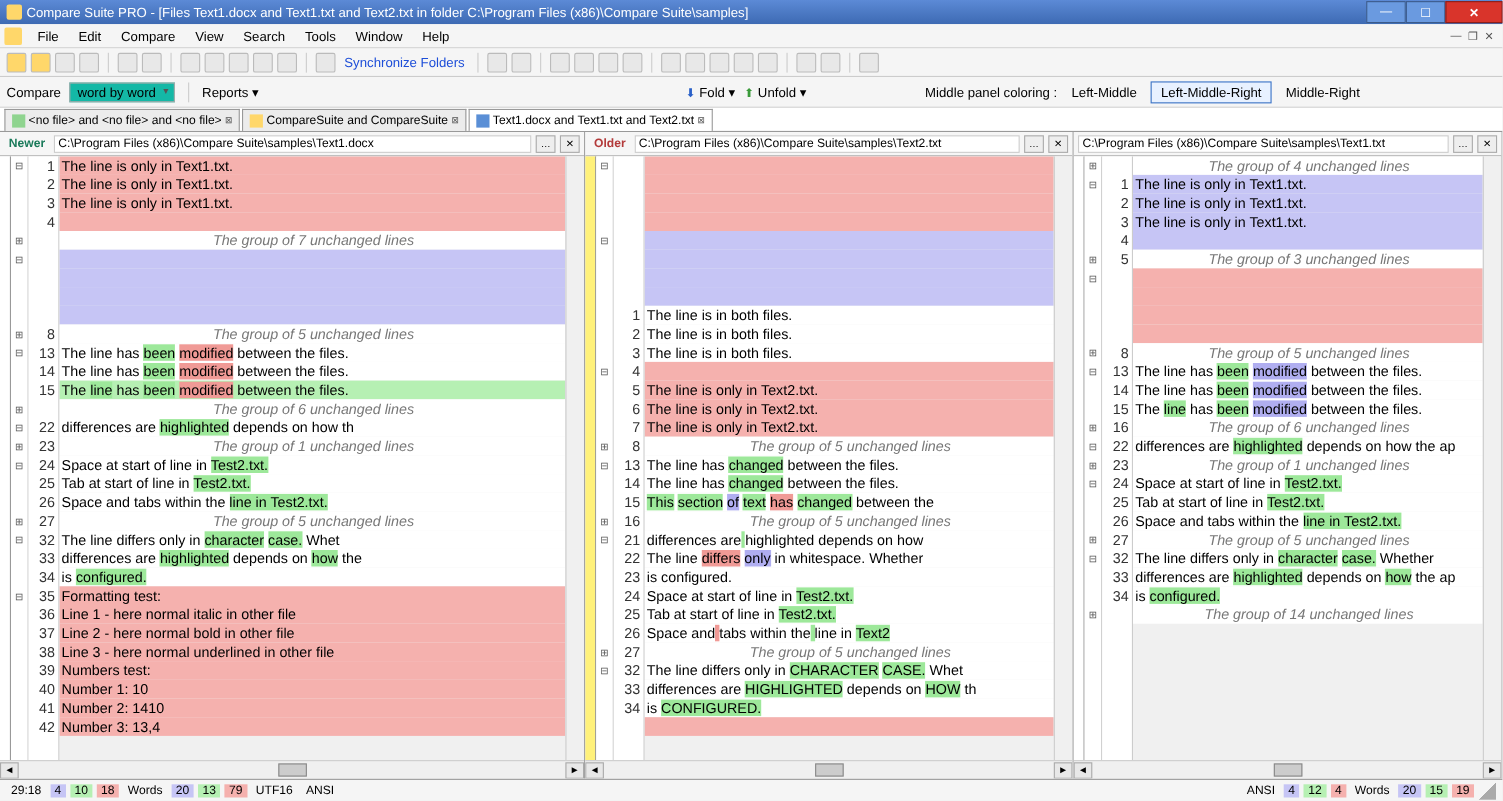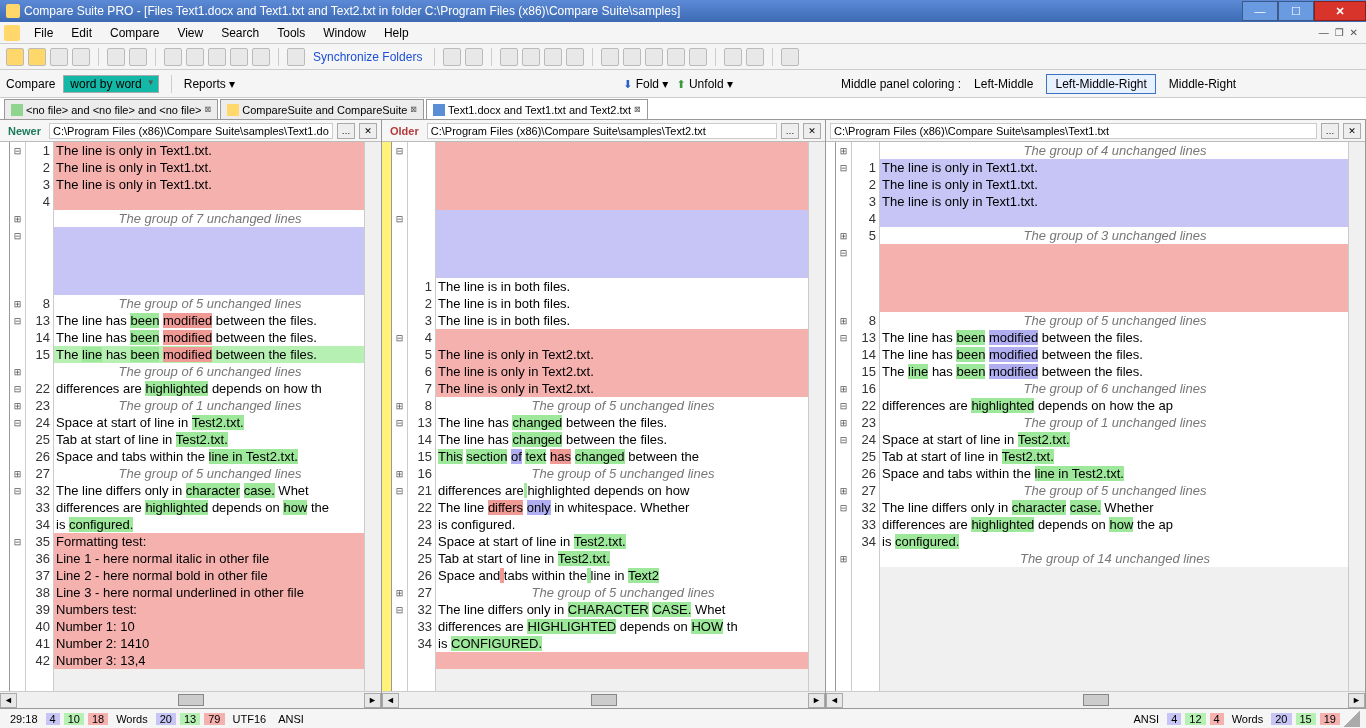--- a/index.html
+++ b/index.html
@@ -31,21 +31,21 @@
 .doctabs { height: 22px; background:#fff; border-bottom:1px solid #999; display:flex; align-items:flex-end; padding-left:4px; gap:2px; font-size:11px; }
 .doctab { display:flex; align-items:center; gap:3px; padding:2px 6px; border:1px solid #999; border-bottom:none; background:#ececec; height:20px; }
 .doctab.active { background:#fff; }
 .doctab .ficon { width:12px; height:12px; }
 .doctab .ficon.g { background:#8fd48f; }
 .doctab .ficon.y { background:#ffd76a; }
 .doctab .ficon.w { background:#5a8fd6; }
 .doctab .tx { font-size:8px; color:#555; }
 .panes { flex:1; display:flex; overflow:hidden; }
 .pane { display:flex; flex-direction:column; border-right:1px solid #999; overflow:hidden; }
-.pane:nth-child(1){ width:382px; } .pane:nth-child(2){ width:444px; } .pane:nth-child(3){ flex:1; }
+.pane:nth-child(1){ width:532px; } .pane:nth-child(2){ width:444px; } .pane:nth-child(3){ flex:1; }
 .pathbar { height:22px; background:#f6f6f6; border-bottom:1px solid #bbb; display:flex; align-items:center; font-size:11px; padding:0 4px; gap:4px; }
 .pathbar .badge { padding:0 4px; font-weight:bold; }
 .pathbar .badge.newer { color:#1a7a5a; }
 .pathbar .badge.older { color:#b33a3a; }
 .pathbar input { flex:1; border:1px solid #ccc; font-size:11px; padding:1px 3px; background:#fff; }
 .pathbar .pbtn2 { width:18px; height:16px; border:1px solid #aaa; background:#eee; font-size:9px; text-align:center; line-height:14px; }
 .textarea { flex:1; display:flex; overflow:hidden; position:relative; }
 .slit { width:10px; background:#fff; border-right:1px solid #999; }
 .slit.y { background:#fff17a; }
 .gutter { width:16px; background:#fff; border-right:1px solid #ccc; }

